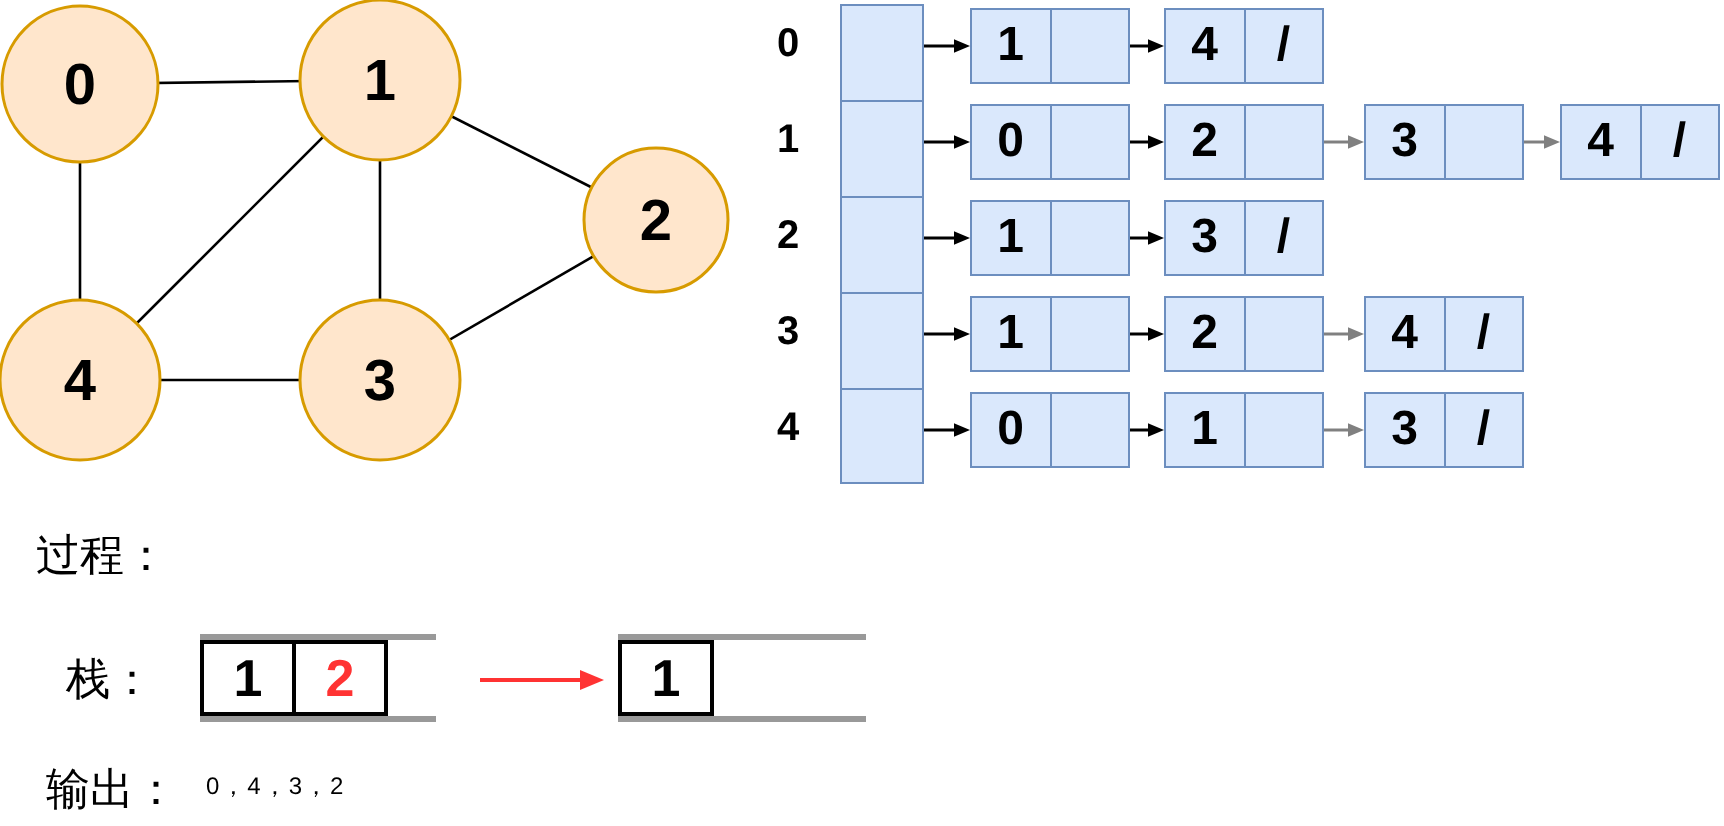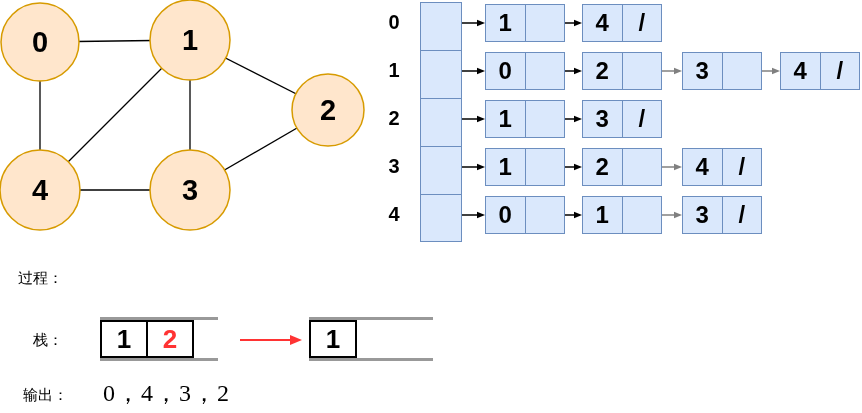--- a/index.html
+++ b/index.html
@@ -22,22 +22,22 @@
   .adj-divider { position:absolute; left:0; right:0; height:1px; background:var(--cell-stroke); }
   .lnode {
     position:absolute; width:80px; height:38px; background:var(--cell-fill);
     border:1px solid var(--cell-stroke); display:flex;
   }
   .lnode .val, .lnode .ptr {
     flex:1; display:flex; align-items:center; justify-content:center;
     font-weight:bold; font-size:24px;
   }
   .lnode .ptr { border-left:1px solid var(--cell-stroke); }
-  .txt { position:absolute; font-size:15px; line-height:20px; white-space:nowrap; }
-  .out-val { font-size:24px; letter-spacing:1px;font-family:Liberation Serif, serif; }
+  .txt { position:absolute; font-size:22px; line-height:20px; white-space:nowrap; }
+  .out-val { font-size:12px; letter-spacing:1px; }
   .stack-box {
     position:absolute; top:317px; height:44px;
     border-top:3px solid var(--rail); border-bottom:3px solid var(--rail);
     display:flex; align-items:flex-start;
   }
   .stack-cell {
     width:48px; height:38px; border:2px solid #000; background:#fff;
     display:flex; align-items:center; justify-content:center;
     font-weight:bold; font-size:26px;
   }

